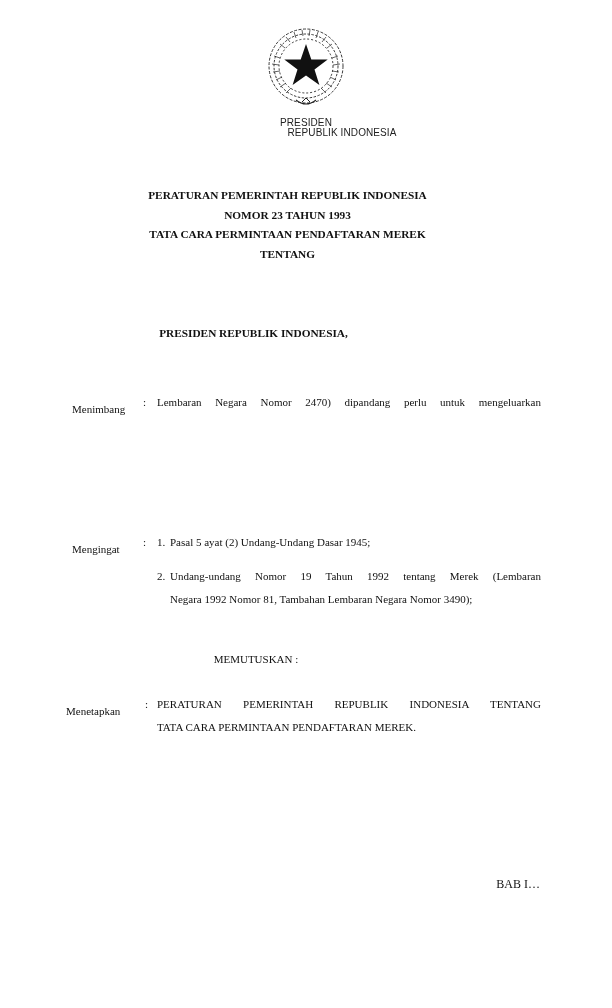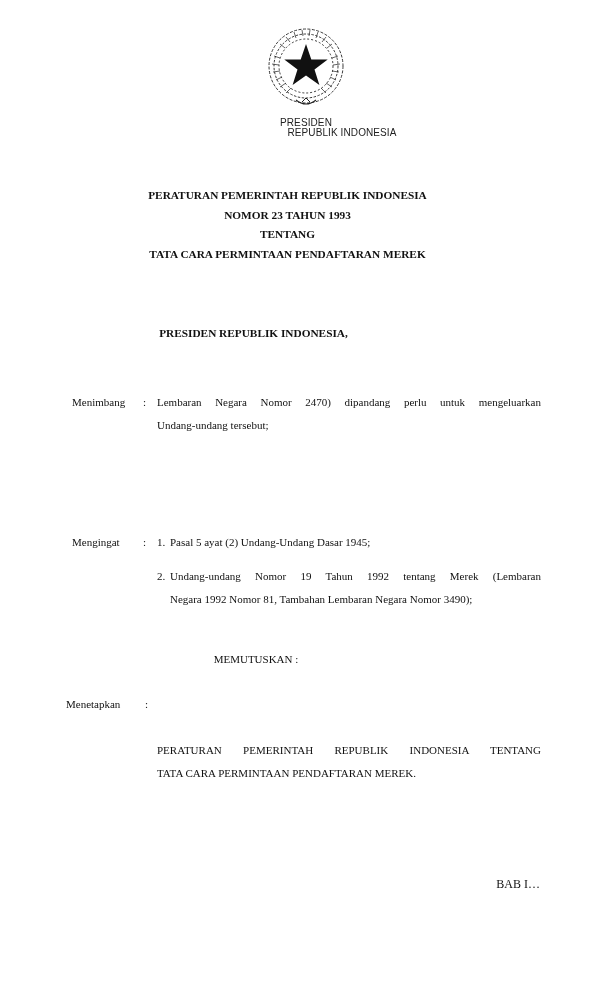--- a/index.html
+++ b/index.html
@@ -27,21 +27,21 @@
   }
   .title-block {
     left: 0; top: 186px; width: 575px; text-align: center;
     font-weight: bold; font-size: 11.3px; line-height: 19.6px;
   }
   .subtitle {
     left: 0; top: 327px; width: 507px; text-align: center;
     font-weight: bold; font-size: 11.3px;
   }
   .label {
-    position: absolute; white-space: nowrap; font-size: 11px; line-height: 22.5px;
+    position: absolute; white-space: nowrap; font-size: 11px; line-height: 22.5px; margin-top: 7px;
   }
   .colon { position: absolute; font-size: 11px; line-height: 22.5px; }
   .para {
     position: absolute; left: 157px; width: 384px;
     text-align: justify; text-align-last: left;
     font-size: 11px; line-height: 22.5px;
   }
   .line-j {
     display: block; text-align: justify; text-align-last: justify; white-space: nowrap;
   }
@@ -82,31 +82,30 @@
 
     <polygon fill="#111" points="40,18 45.3,33.6 61.7,33.6 48.5,43.4 53.4,59 40,49.6 26.6,59 31.5,43.4 18.3,33.6 34.7,33.6"></polygon>
   </svg>
 </div>
 <div class="abs emblem-caption" style="top:118px;">PRESIDEN</div>
 <div class="abs emblem-caption" style="top:128px;padding-left:36px;">REPUBLIK INDONESIA</div>
 
 <div class="abs title-block">
   <div>PERATURAN PEMERINTAH REPUBLIK INDONESIA</div>
   <div>NOMOR 23 TAHUN 1993</div>
+  <div>TATA CARA PERMINTAAN PENDAFTARAN MEREK</div>
   <div>TENTANG</div>
-  <div>TATA CARA PERMINTAAN PENDAFTARAN MEREK</div>
 </div>
 
 <div class="abs subtitle">PRESIDEN REPUBLIK INDONESIA,</div>
 
 <div class="label" style="left:72px; top:391px;">Menimbang</div>
 <div class="colon" style="left:143px; top:391px;">:</div>
 <div class="para" style="top:391px;">
   <span class="line-j">Lembaran Negara Nomor 2470) dipandang perlu untuk mengeluarkan</span>
-  <span class="line-l">Undang-undang tersebut;</span>
 </div>
 
 <div class="label" style="left:72px; top:531px;">Mengingat</div>
 <div class="colon" style="left:143px; top:531px;">:</div>
 
 <div class="list-item" style="top:531px;">
   <span class="list-num">1.</span>
   <div class="list-text">
     <span class="line-l">Pasal 5 ayat (2) Undang-Undang Dasar 1945;</span>
   </div>
@@ -117,18 +116,18 @@
   <div class="list-text">
     <span class="line-j">Undang-undang Nomor 19 Tahun 1992 tentang Merek (Lembaran</span>
     <span class="line-l">Negara 1992 Nomor 81, Tambahan Lembaran Negara Nomor 3490);</span>
   </div>
 </div>
 
 <div class="abs center-text" style="top:653px;">MEMUTUSKAN :</div>
 
 <div class="label" style="left:66px; top:693px;">Menetapkan</div>
 <div class="colon" style="left:145px; top:693px;">:</div>
-<div class="para" style="top:693px;margin-top:46px;">
+<div class="para" style="top:693px;">
   <span class="line-j">PERATURAN PEMERINTAH REPUBLIK INDONESIA TENTANG</span>
   <span class="line-l">TATA CARA PERMINTAAN PENDAFTARAN MEREK.</span>
 </div>
 
 <div class="abs footer">BAB I…</div>
 
 </body></html>

